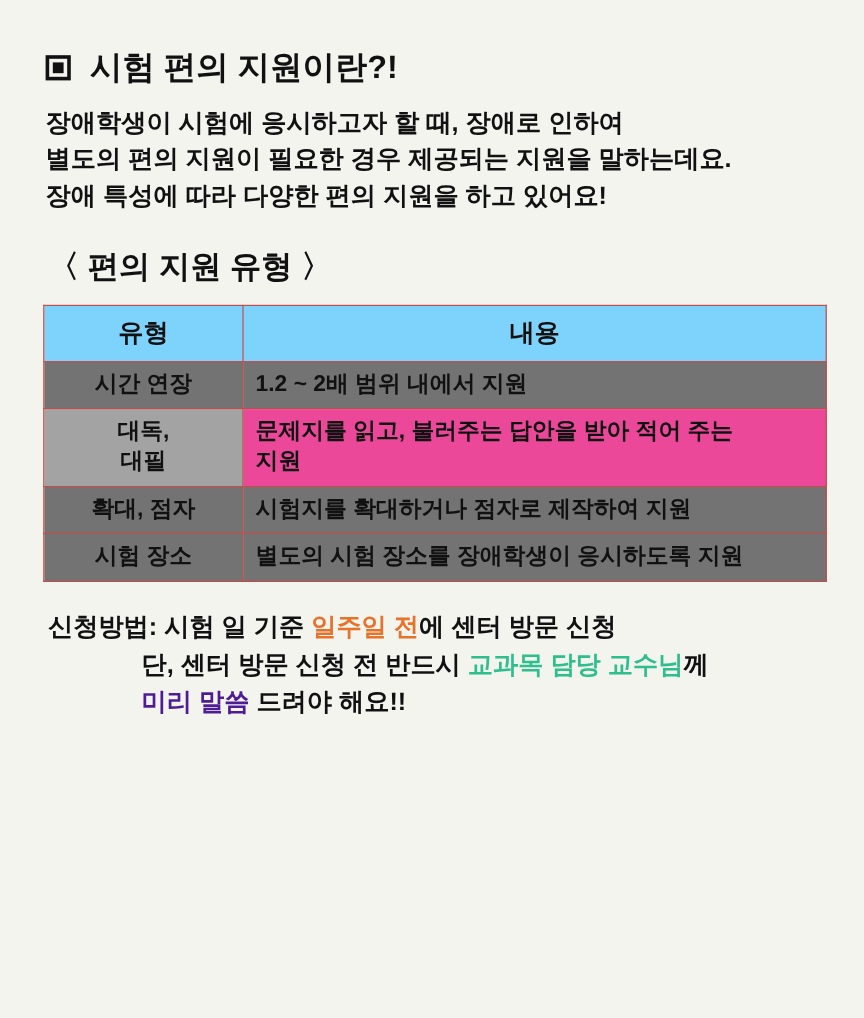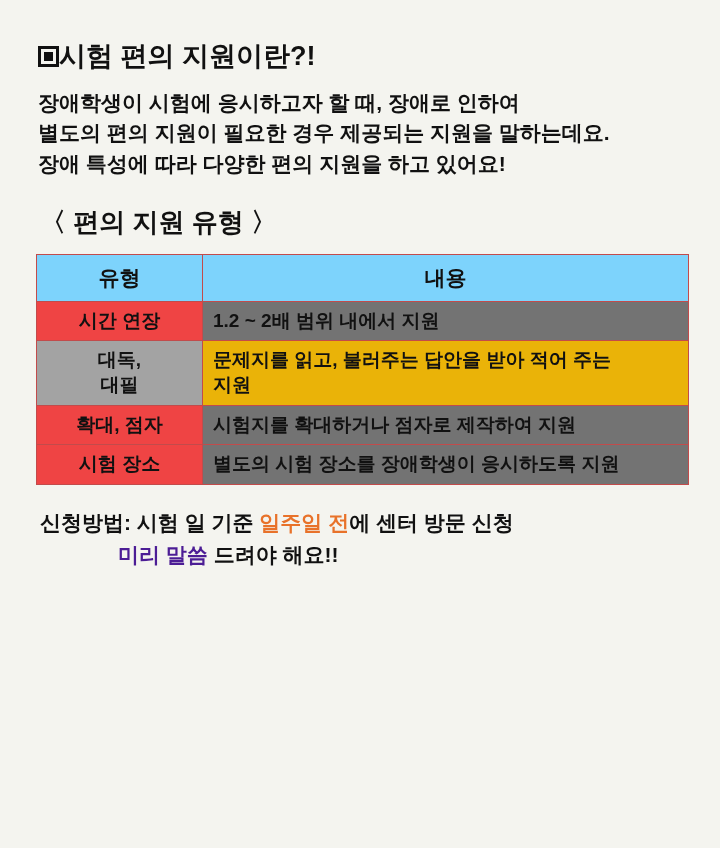--- a/index.html
+++ b/index.html
@@ -25,21 +25,21 @@
     text-align: center;
     font-size: 45px;
     font-weight: bold;
     letter-spacing: 1px;
     margin: 14px 0 30px 0;
     color: #111;
   }
   .section-head {
     display: flex;
     align-items: center;
-    gap: 0;
+    gap: 16px;
     font-size: 27px;
     font-weight: bold;
     margin: 0 0 14px 4px;
   }
   .sq-icon {
     display: inline-block;
     width: 21px;
     height: 21px;
     border: 3px solid #111;
     position: relative;
@@ -81,25 +81,25 @@
   table.types th {
     text-align: center;
     background: #7dd3fc;
     font-size: 21px;
     padding: 9px 10px;
   }
   col.c1 { width: 166px; }
   col.c2 { width: 486px; }
   td.type-cell {
     text-align: center;
-    background: #ef4444;
+    background: #737373;
   }
   td.type-cell.plain { background: #a3a3a3; }
   td.desc-cell { background: #737373; }
-  td.desc-cell.plain { background: #eab308; }
+  td.desc-cell.plain { background: #ec4899; }
   .apply {
     margin: 22px 0 0 6px;
     font-size: 21px;
     font-weight: bold;
     line-height: 1.5;
   }
   .apply .line2 { margin-left: 78px; }
   .apply .line3 { margin-left: 78px; }
   .hl-orange { color: #e8722a; }
   .hl-green { color: #2fbf8f; }
@@ -168,16 +168,17 @@
         </td>
         <td class="desc-cell">
           <div>별도의 시험 장소를 장애학생이 응시하도록 지원</div>
         </td>
       </tr>
     </tbody>
   </table>
 
   <div class="apply">
     <div class="line1"><span>신청방법: 시험 일 기준 </span><span class="hl-orange">일주일 전</span><span>에 센터 방문 신청</span></div>
+    <div class="line2"><span>단, 센터 방문 신청 전 반드시 </span><span class="hl-green">교과목 담당 교수님</span><span>께</span></div>
     <div class="line3"><span class="hl-purple">미리 말씀</span><span> 드려야 해요!!</span></div>
   </div>
 
 </div>
 
 </body></html>

